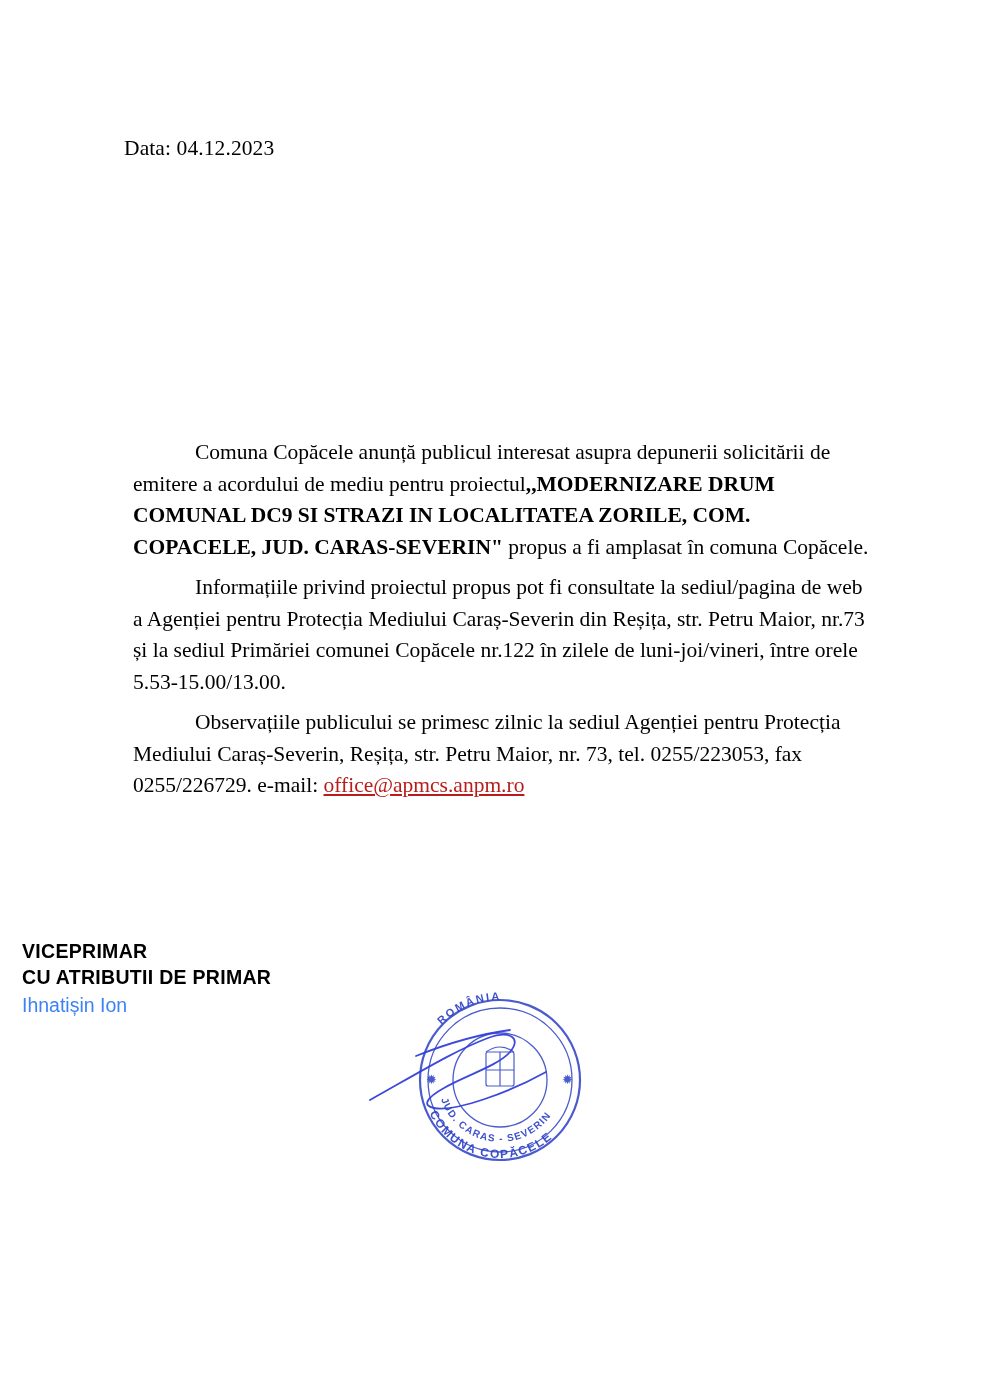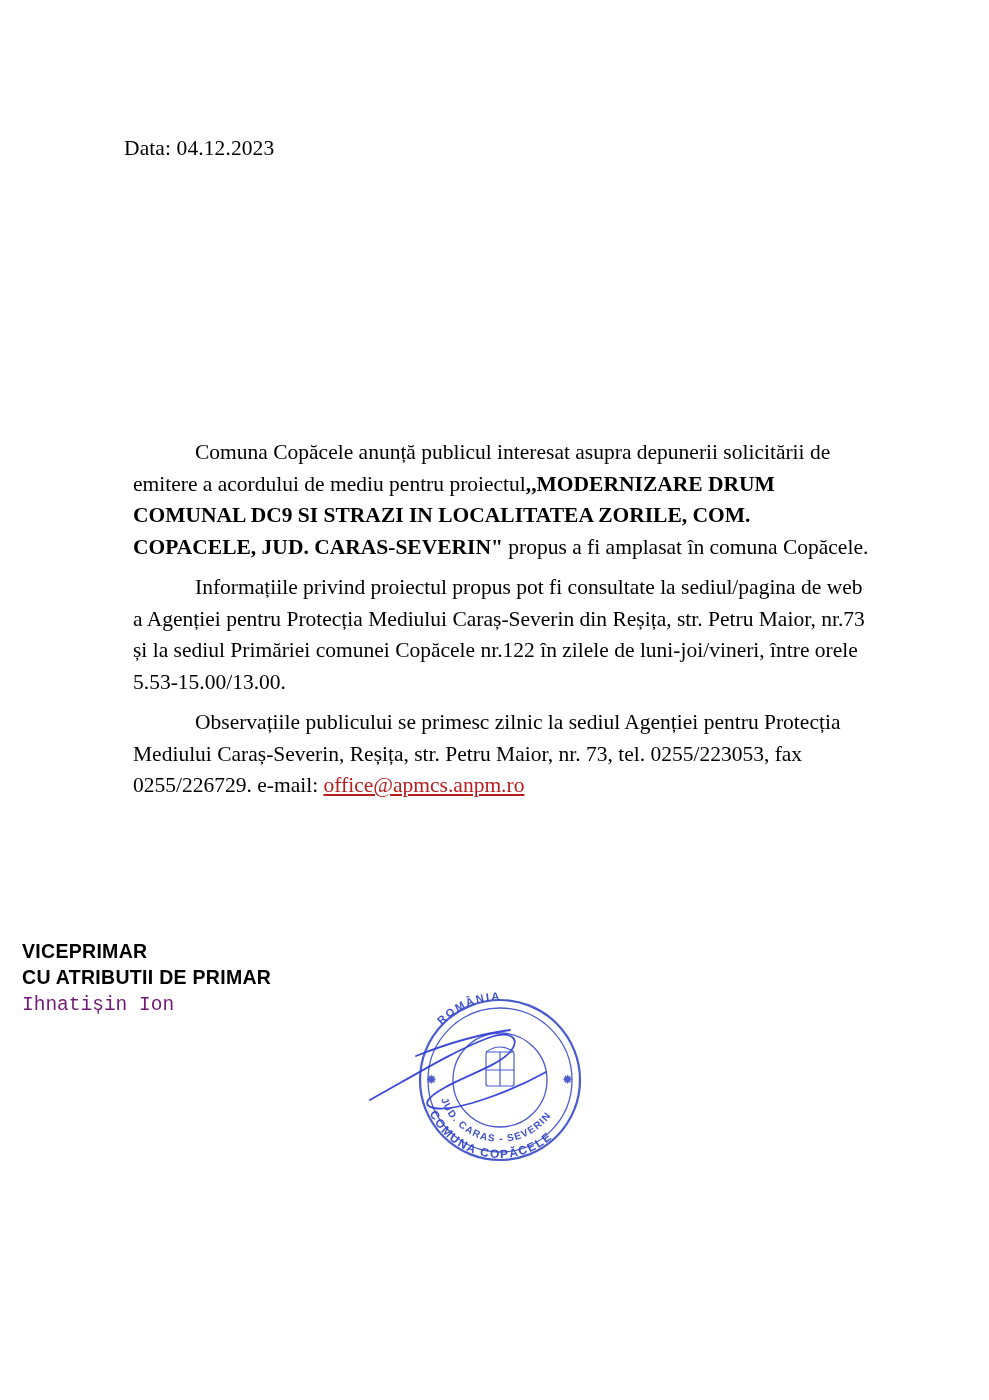--- a/index.html
+++ b/index.html
@@ -69,25 +69,25 @@
   }
   .sig-line {
     font-family: "Liberation Sans", sans-serif;
     font-weight: bold;
     font-size: 19.5px;
     letter-spacing: 0.3px;
     line-height: 26px;
     color: #000000;
   }
   .sig-name {
-    font-family: Liberation Mono, monospace;
+    font-family: Liberation Sans, sans-serif;
     font-weight: normal;
     font-size: 19.5px;
     line-height: 27px;
-    color: #701a75;
+    color: #3b82f6;
     margin-top: 2px;
   }
   
   .stamp-wrap {
     position: absolute;
     left: 360px;
     top: 980px;
     width: 280px;
     height: 190px;
     pointer-events: none;

